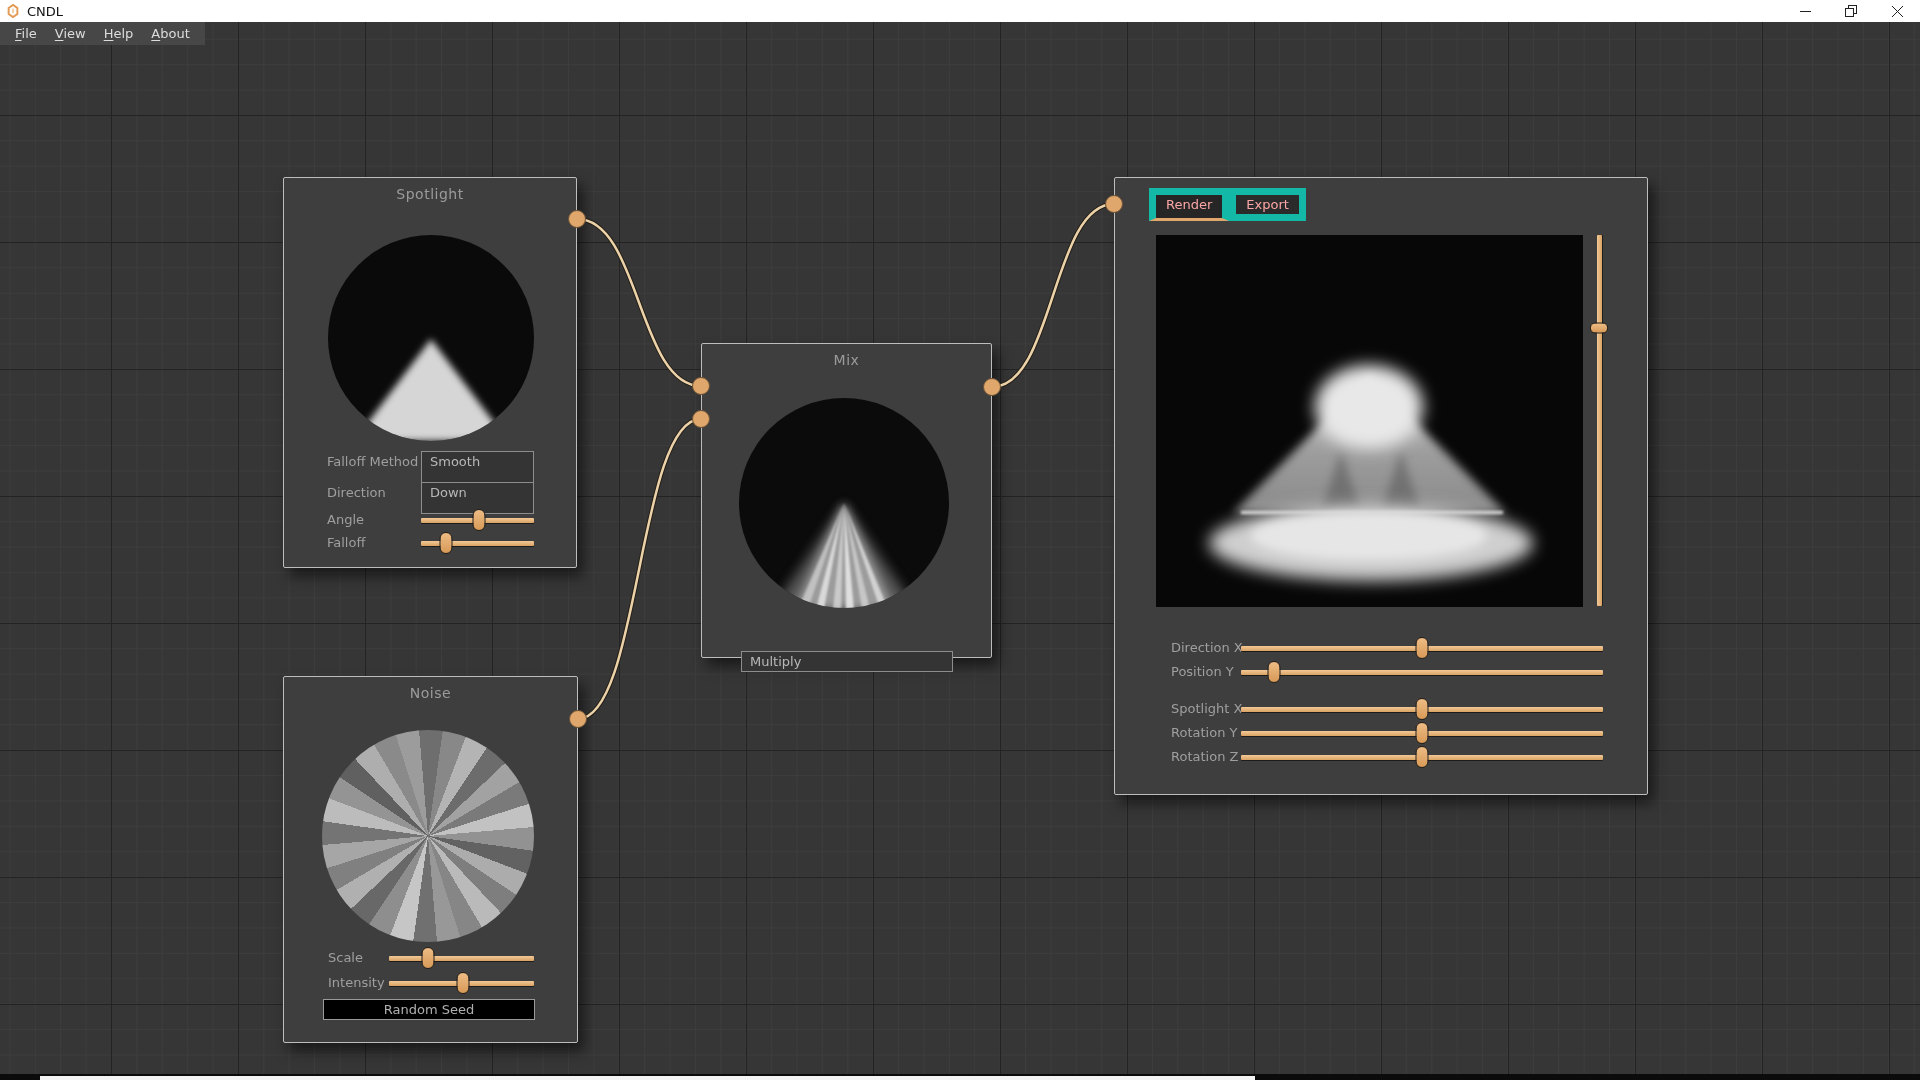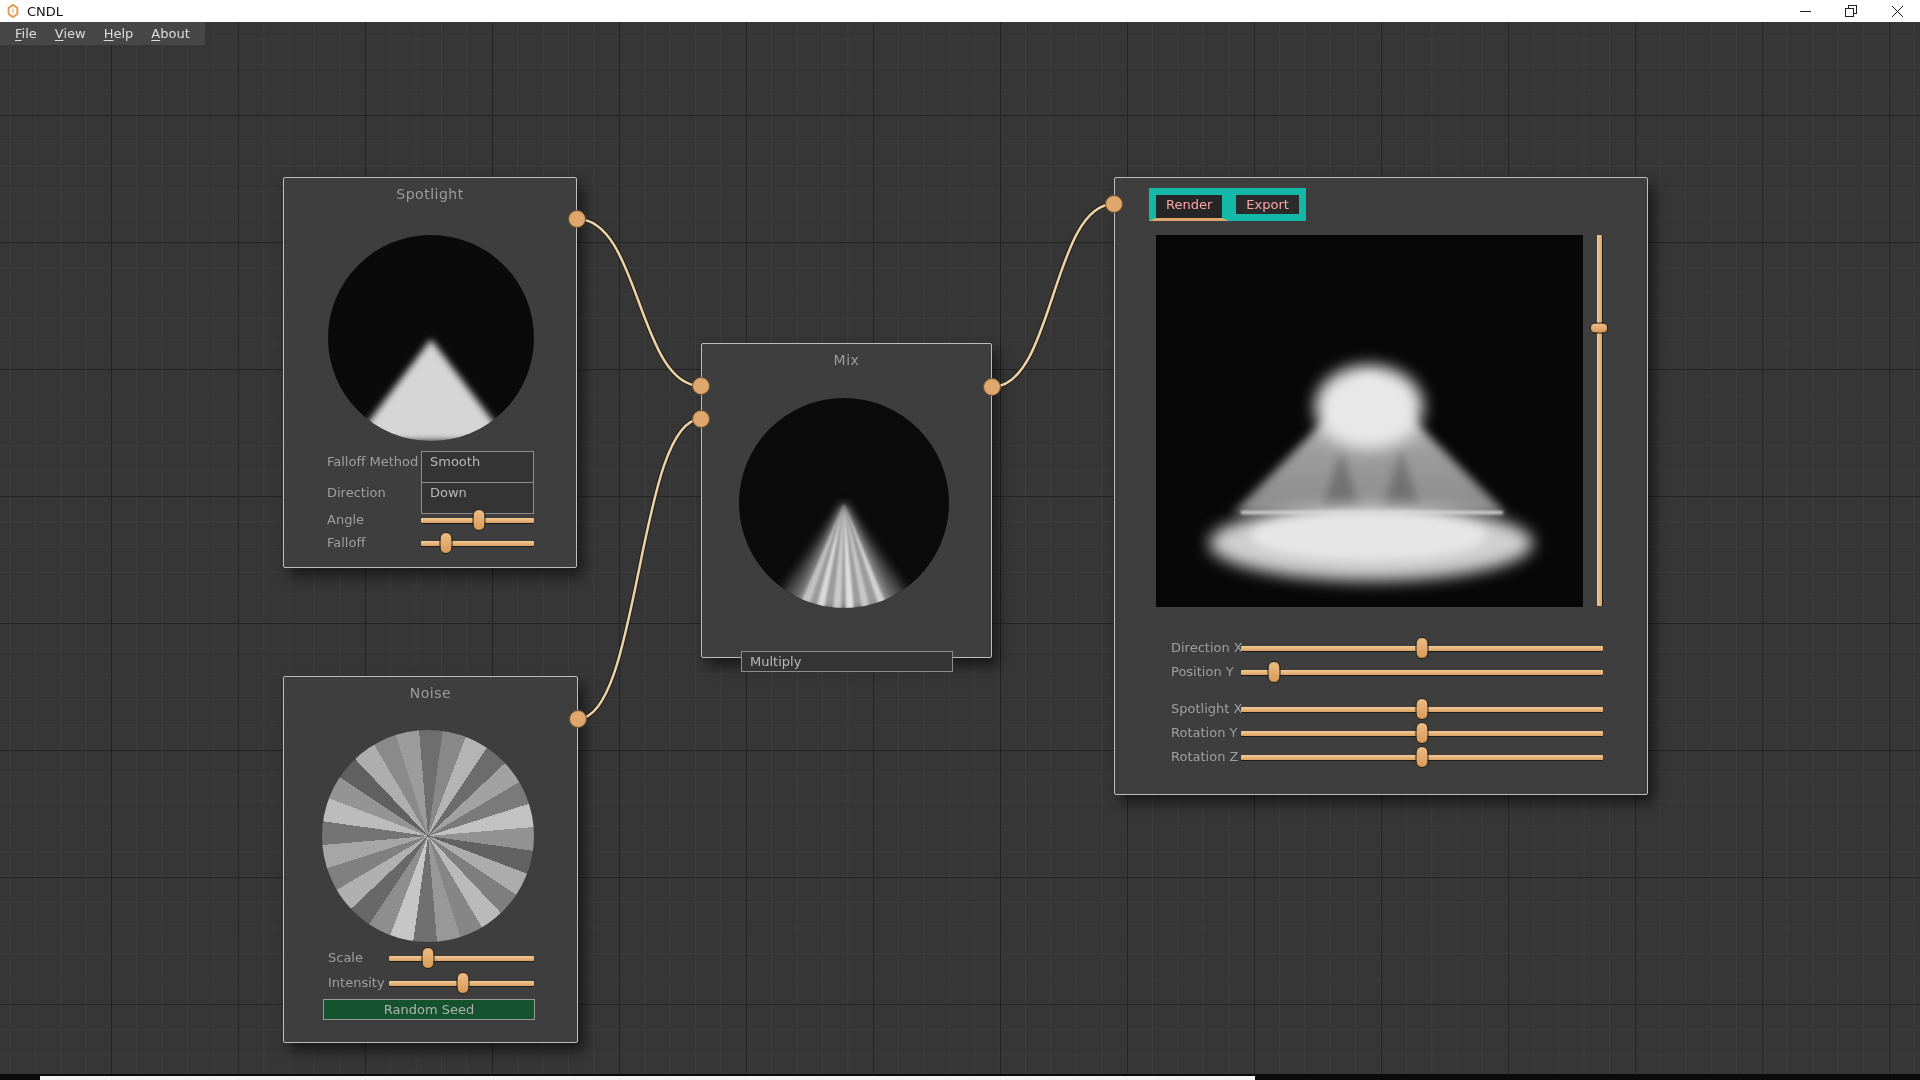--- a/index.html
+++ b/index.html
@@ -44,21 +44,21 @@
   .port{fill:var(--accent);stroke:#6b5236;stroke-width:1px;}
 
   
   .node{position:absolute;background:var(--node-bg);border:1px solid #bdbdbd;border-radius:2px;
     box-shadow:6px 8px 14px rgba(0,0,0,.55);z-index:3;}
   .node-title{position:absolute;left:0;top:8px;width:100%;text-align:center;
     font-size:14px;font-weight:normal;color:#9b9b9b;letter-spacing:.5px;}
   .nlabel{position:absolute;font-size:13px;color:#9f9f9f;line-height:22px;}
   .dropdown{position:absolute;height:32px;background:#343434;border:1px solid #8d8d8d;
     color:#b8b8b8;font-size:13px;line-height:20px;padding-left:8px;cursor:default;}
-  .nbutton{position:absolute;height:21px;background:#14532d;border:1px solid #9a9a9a;
+  .nbutton{position:absolute;height:21px;background:#000000;border:1px solid #9a9a9a;
     color:#b0b0b0;font-size:13px;text-align:center;line-height:19px;cursor:default;}
 
   
   .hslider{position:absolute;height:20px;}
   .hslider .track{position:absolute;left:0;top:50%;margin-top:-2.5px;width:100%;height:5px;
     background:linear-gradient(180deg,#f3c997,#d9a263);box-shadow:0 1px 0 #1c1c1c;border-radius:1px;}
   .hslider .handle{position:absolute;top:50%;transform:translate(-50%,-50%);width:13px;height:22px;
     background:linear-gradient(180deg,#edbc85,#d89a57);border:1px solid #241f19;border-radius:7px;}
   .vslider{position:absolute;width:18px;}
   .vslider .track{position:absolute;left:50%;margin-left:-2.5px;top:0;width:5px;height:100%;

